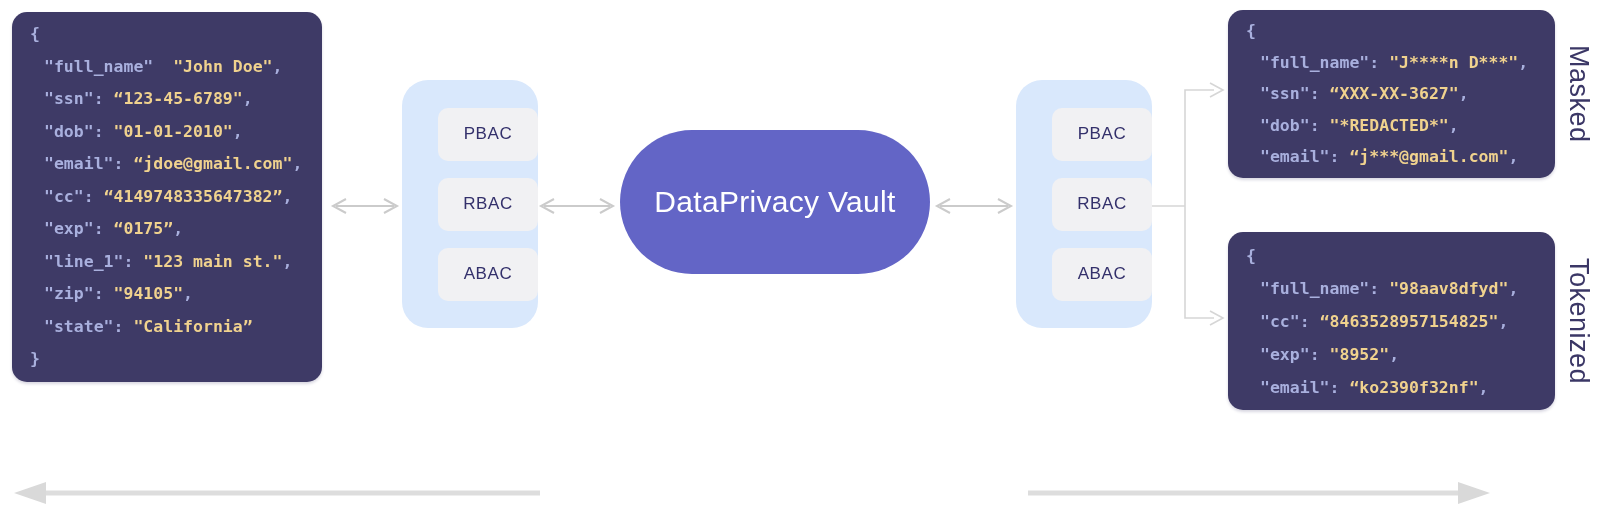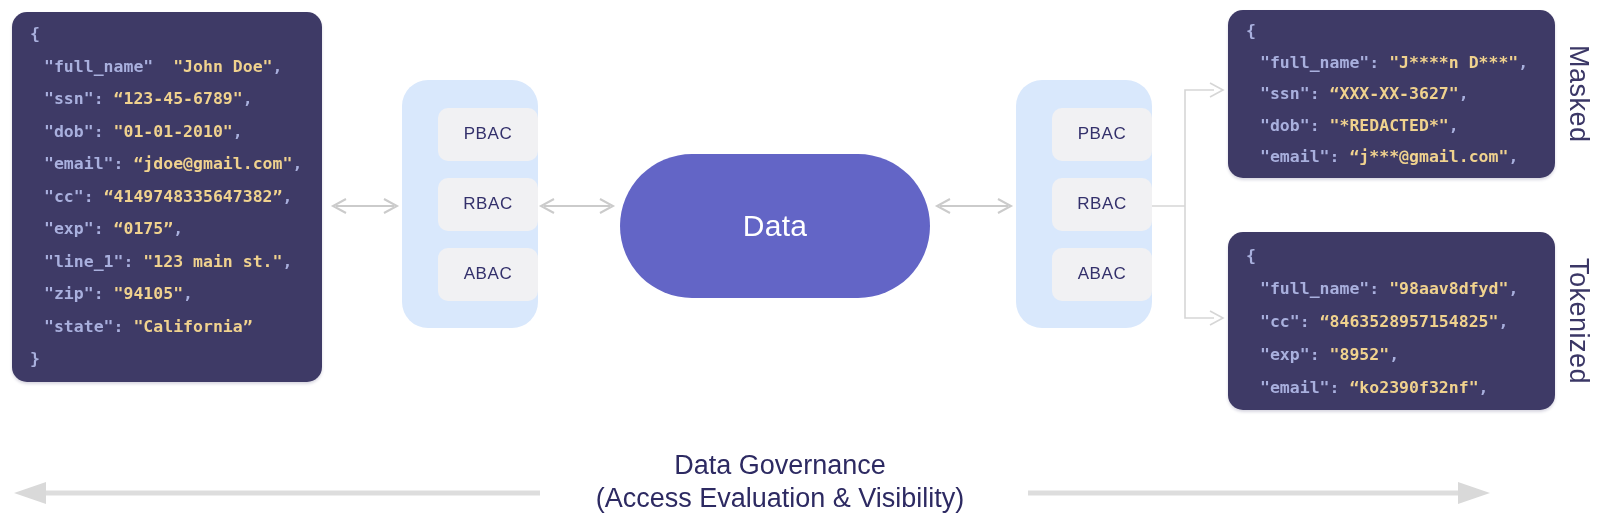--- a/index.html
+++ b/index.html
@@ -63,21 +63,20 @@
     left:620px;top:130px;width:310px;height:144px;
     background:#6365C6;
     border-radius:72px;
     display:flex;flex-direction:row;
     align-items:center;justify-content:center;
     color:#ffffff;
     font-size:30px;font-weight:500;
     line-height:38px;
     letter-spacing:.3px;
     text-align:center;
-    margin-top:24px;
   }
   
   .side-label{
     position:absolute;
     left:1556px;width:44px;
     display:flex;align-items:center;justify-content:center;
     writing-mode:vertical-rl;
     font-size:27px;font-weight:500;
     color:#3B3766;
     letter-spacing:.5px;
@@ -155,20 +154,21 @@
     </div>
 
   <div class="access-panel panel-left">
     <div class="access-item">PBAC</div>
     <div class="access-item">RBAC</div>
     <div class="access-item">ABAC</div>
   </div>
 
   <div class="vault">
     <div>Data</div>
+    <div>Privacy Vault</div>
   </div>
 
   <div class="access-panel panel-right">
     <div class="access-item">PBAC</div>
     <div class="access-item">RBAC</div>
     <div class="access-item">ABAC</div>
   </div>
 
   <div class="code-block block-masked">
       <div class="code-line brace-line"><span class="punct">{</span></div>
@@ -182,18 +182,14 @@
       <div class="code-line brace-line"><span class="punct">{</span></div>
       <div class="code-line"><span class="key">"full_name"</span><span class="punct">: </span><span class="value">"98aav8dfyd"</span><span class="punct">,</span></div>
       <div class="code-line"><span class="key">"cc"</span><span class="punct">: </span><span class="value">“8463528957154825"</span><span class="punct">,</span></div>
       <div class="code-line"><span class="key">"exp"</span><span class="punct">: </span><span class="value">"8952"</span><span class="punct">,</span></div>
       <div class="code-line"><span class="key">"email"</span><span class="punct">: </span><span class="value">“ko2390f32nf"</span><span class="punct">,</span></div>
     </div>
 
   <div class="side-label label-masked">Masked</div>
   <div class="side-label label-tokenized">Tokenized</div>
 
-  <div class="governance-caption">
-    <div>Data Governance</div>
-    <div>(Access Evaluation &amp; Visibility)</div>
-  </div>
 
 </div>
 
 </body></html>

